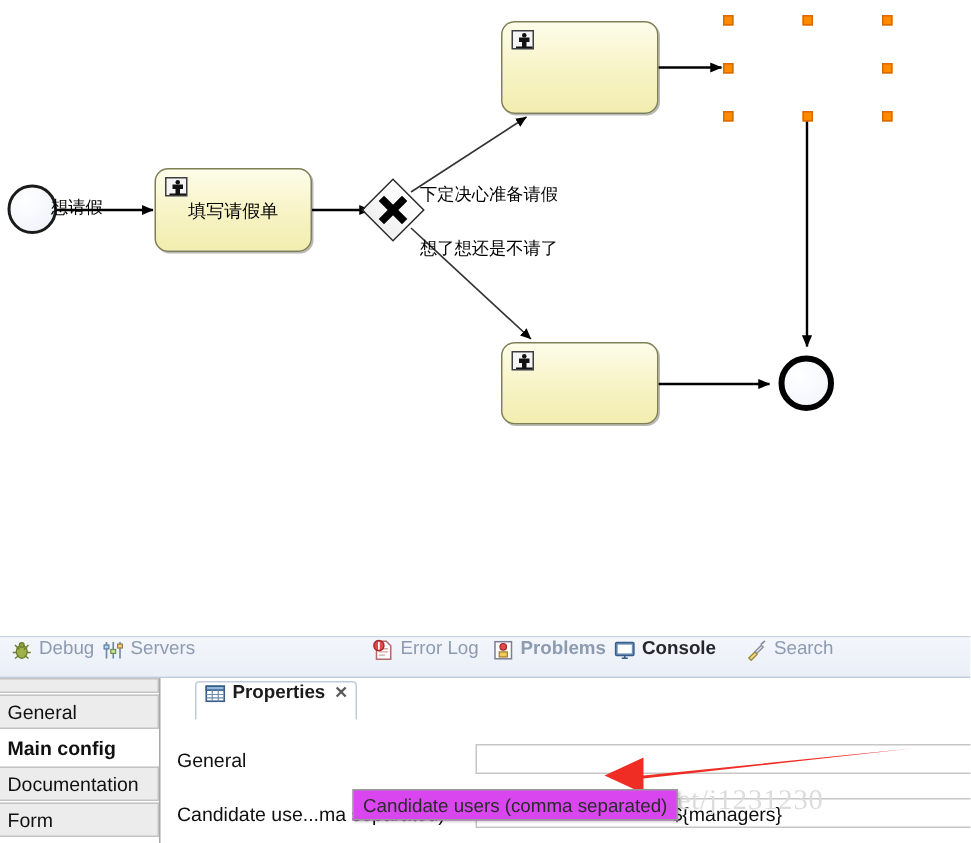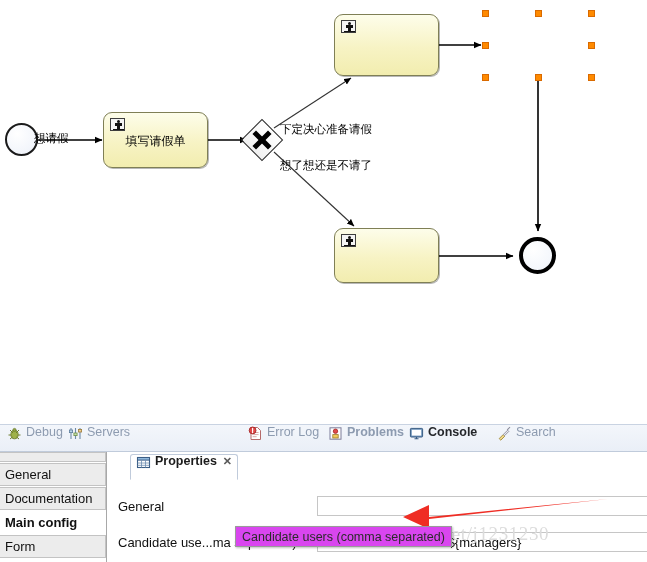--- a/index.html
+++ b/index.html
@@ -423,27 +423,27 @@
       </div>
     </div>
 
     <div id="props">
 
       <div id="prop-tabs">
         <div class="ptab spacer"></div>
         <div class="ptab">
           <span>General</span>
         </div>
-        <div class="ptab">
-          <span>Documentation</span>
-        </div>
         <div class="ptab selected">
           <span>Main config</span>
         </div>
         <div class="ptab">
+          <span>Documentation</span>
+        </div>
+        <div class="ptab">
           <span>Form</span>
         </div>
       </div>
 
       <div class="pfield-label" style="left:118px; top:47px;">General</div>
       <div class="pfield-input" style="left:317px; top:44px; width:335px;"></div>
 
       <div class="pfield-label" style="left:118px; top:83px;">Candidate use...ma separated)</div>
       <div class="pfield-input" style="left:317px; top:80px; width:335px;">${managers}</div>
 

